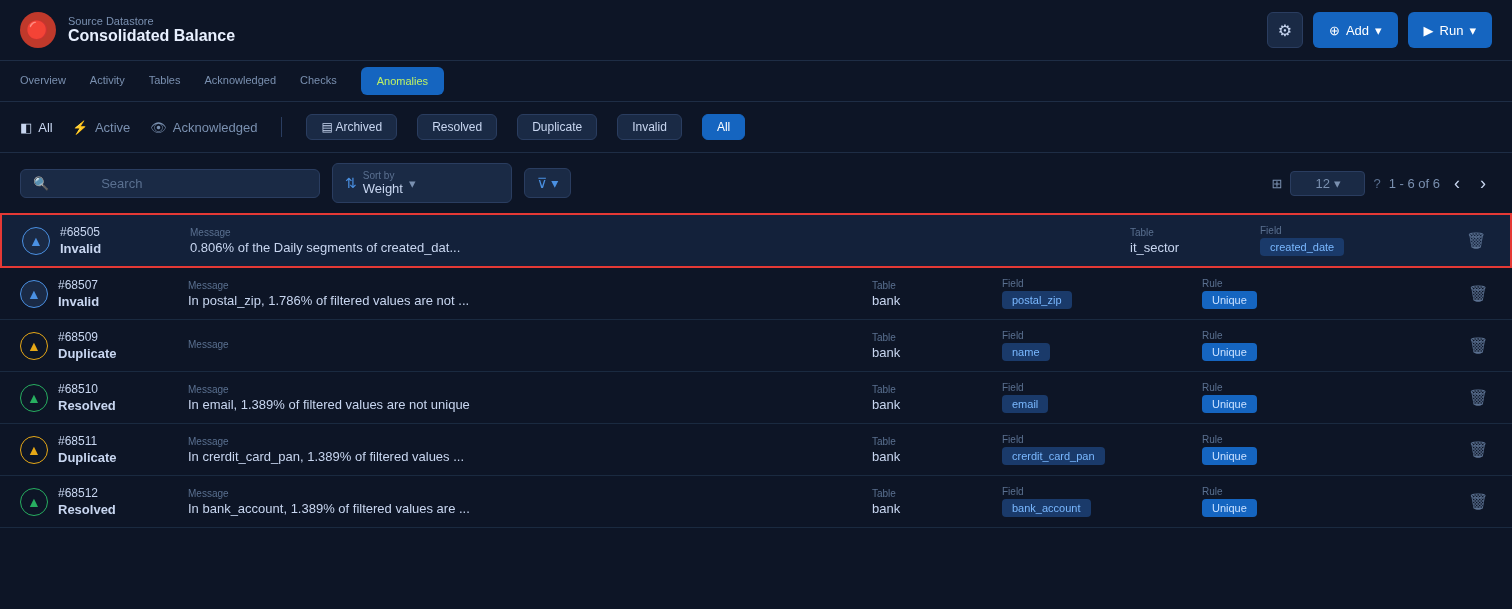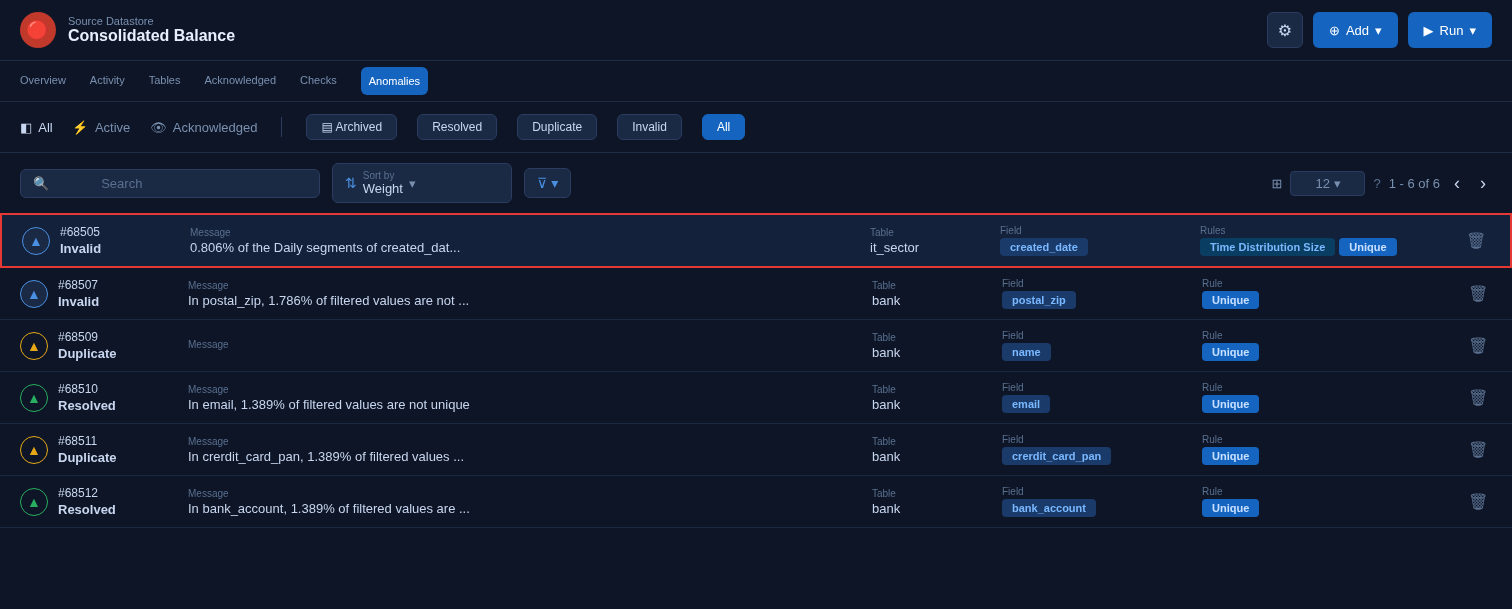--- a/index.html
+++ b/index.html
@@ -105,23 +105,23 @@
     }
     .nav-tab {
       padding: 12px 0;
       font-size: 11px;
       color: #7a90b0;
       cursor: pointer;
       border-bottom: 2px solid transparent;
       text-decoration: none;
     }
     .nav-tab.active {
-      color: #ffffff;
+      color: #bef264;
       background: #1565c0;
-      padding: 8px 8px;
+      padding: 8px 16px;
       border-radius: 6px;
       border-bottom: none;
       margin: 6px 0;
     }
 
     
     .filter-bar {
       display: flex;
       align-items: center;
       gap: 20px;
@@ -293,21 +293,21 @@
     }
     .icon-invalid { background: #1a2a45; border: 1px solid #4a90e2; color: #4a90e2; }
     .icon-duplicate { background: transparent; border: 1px solid #e6a817; color: #e6a817; }
     .icon-resolved { background: transparent; border: 1px solid #27ae60; color: #27ae60; }
 
     .tag {
       display: inline-block;
       padding: 3px 10px;
       border-radius: 4px;
       font-size: 11px;
-      font-weight: 700;
+      font-weight: 400;
       margin-right: 4px;
     }
     .tag-field {
       background: #1a3a6a;
       color: #7ab8ff;
     }
     .tag-rule {
       background: #1565c0;
       color: #c8e0ff;
     }
@@ -435,24 +435,20 @@
       <div class="col-value truncated" title="0.806% of the Daily segments of created_dat...">0.806% of the Daily segments of created_dat...</div>
     </div>
     <div class="col-table">
       <div class="col-label">Table</div>
       <div class="col-value">it_sector</div>
     </div>
     <div class="col-field">
       <div class="col-label">Field</div>
       <span class="tag tag-field">created_date</span>
     </div>
-    <div class="col-rules">
-      <div class="col-label">Rules</div>
-      <div><span class="tag tag-rule-alt">Time Distribution Size</span><span class="tag tag-rule">Unique</span></div>
-    </div>
     <div class="col-action">
       <button class="delete-btn">🗑</button>
     </div>
   </div>
     <div class="table-row">
     <div class="row-icon icon-invalid">▲</div>
     <div class="col-id">
       <div class="row-id-num">#68507</div>
       <div class="row-status">Invalid</div>
     </div>

